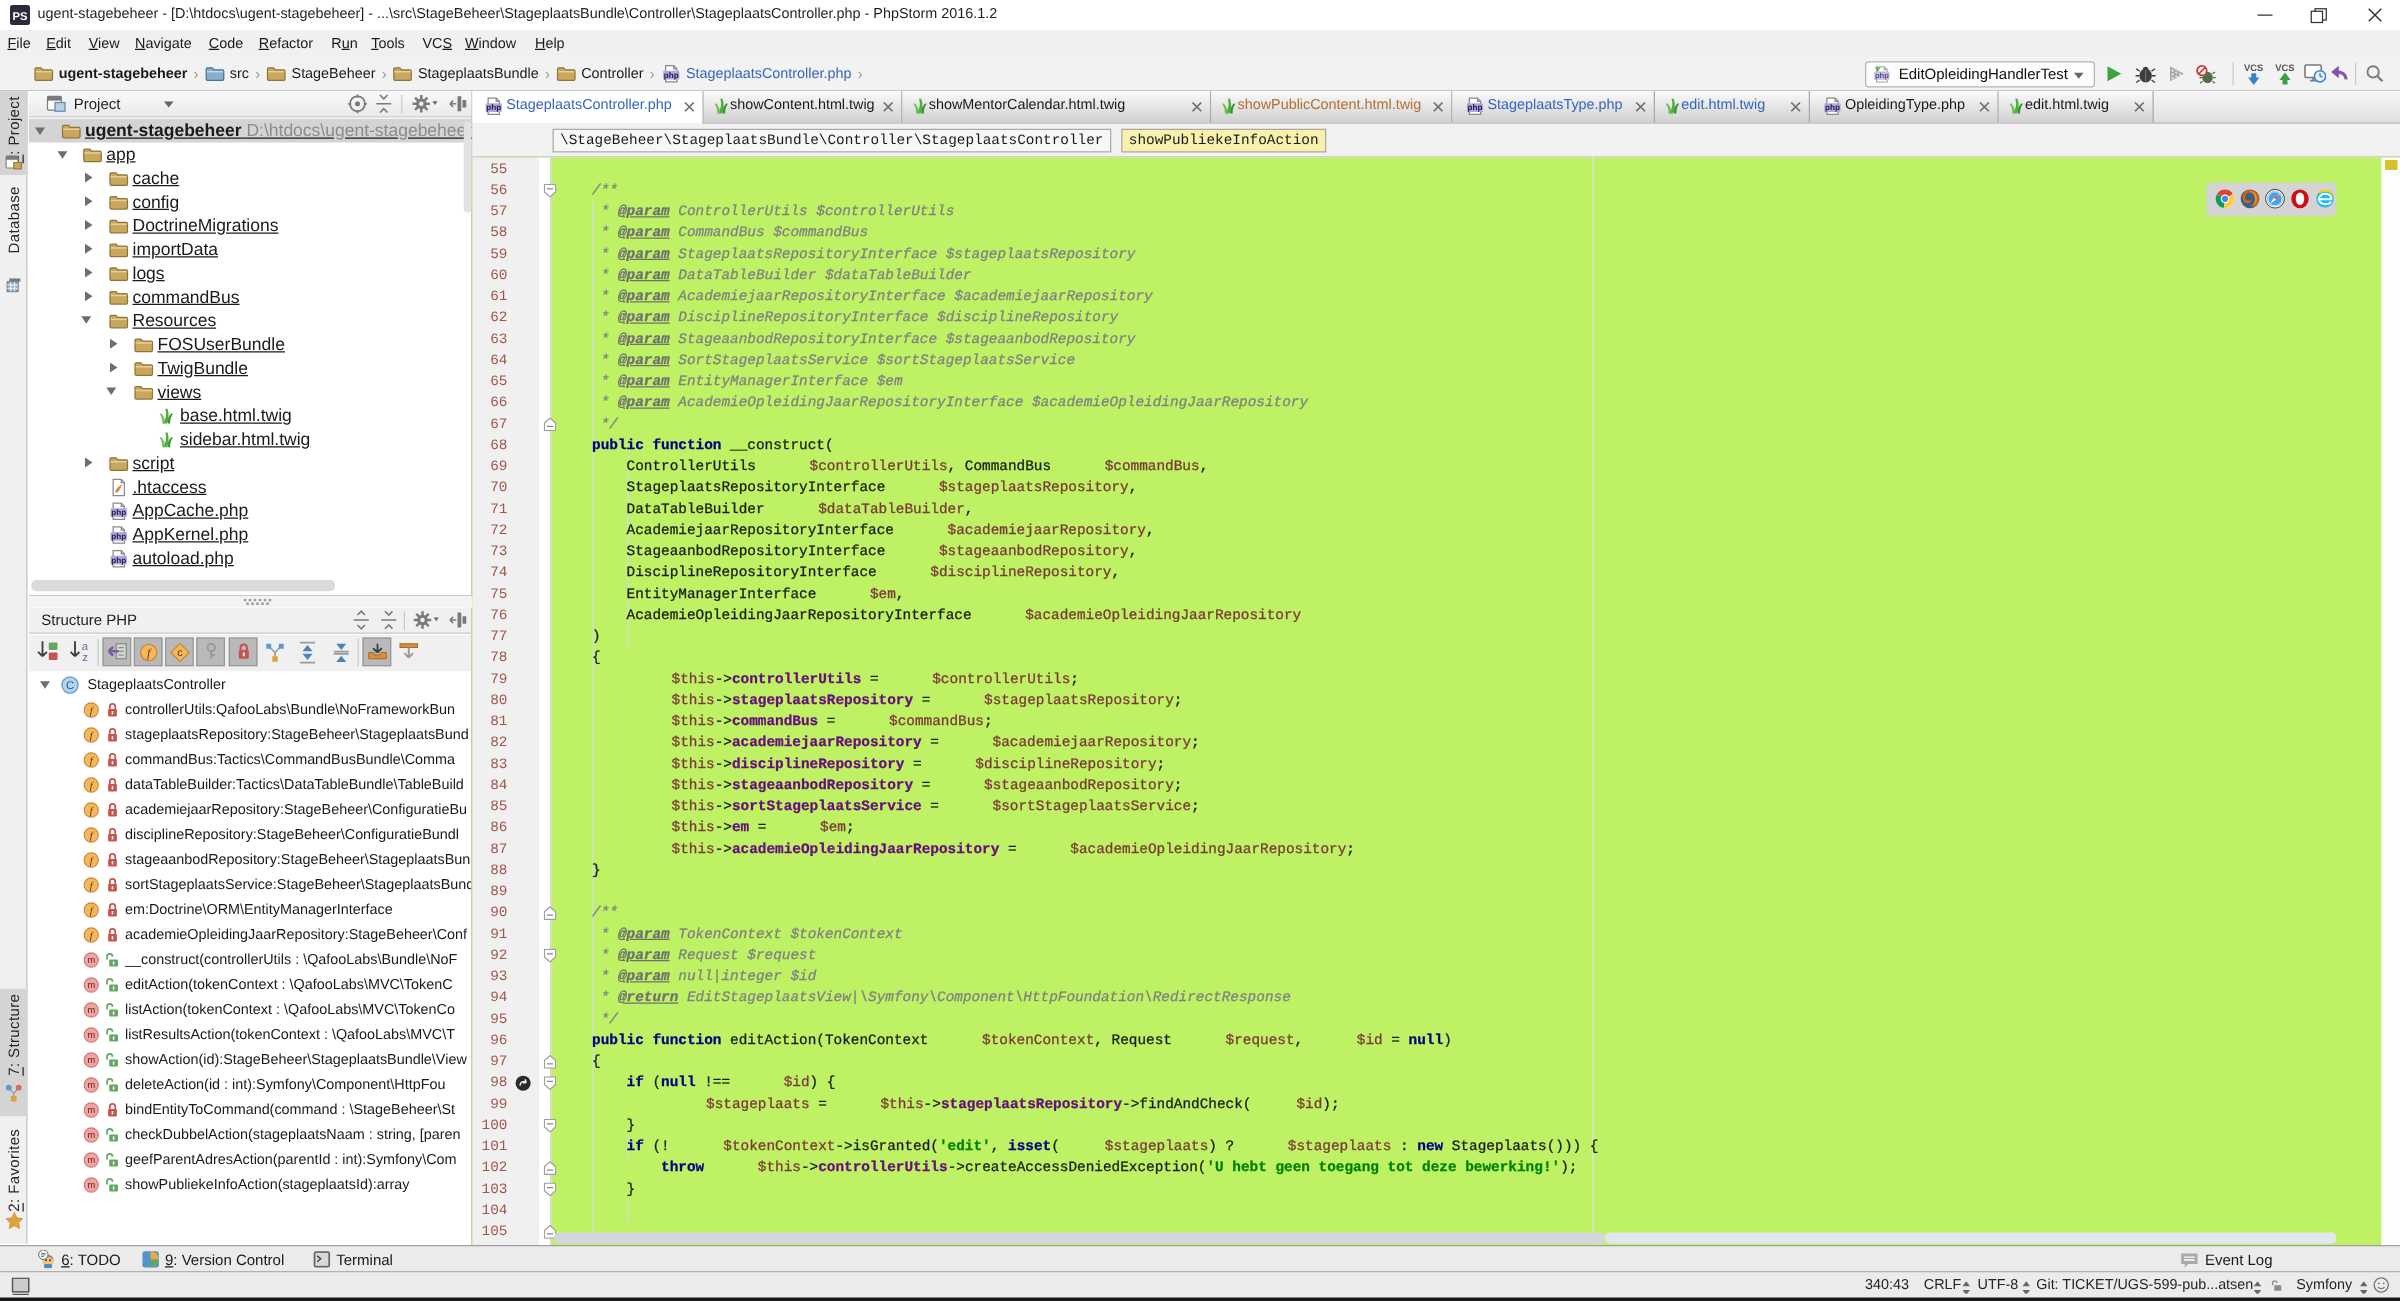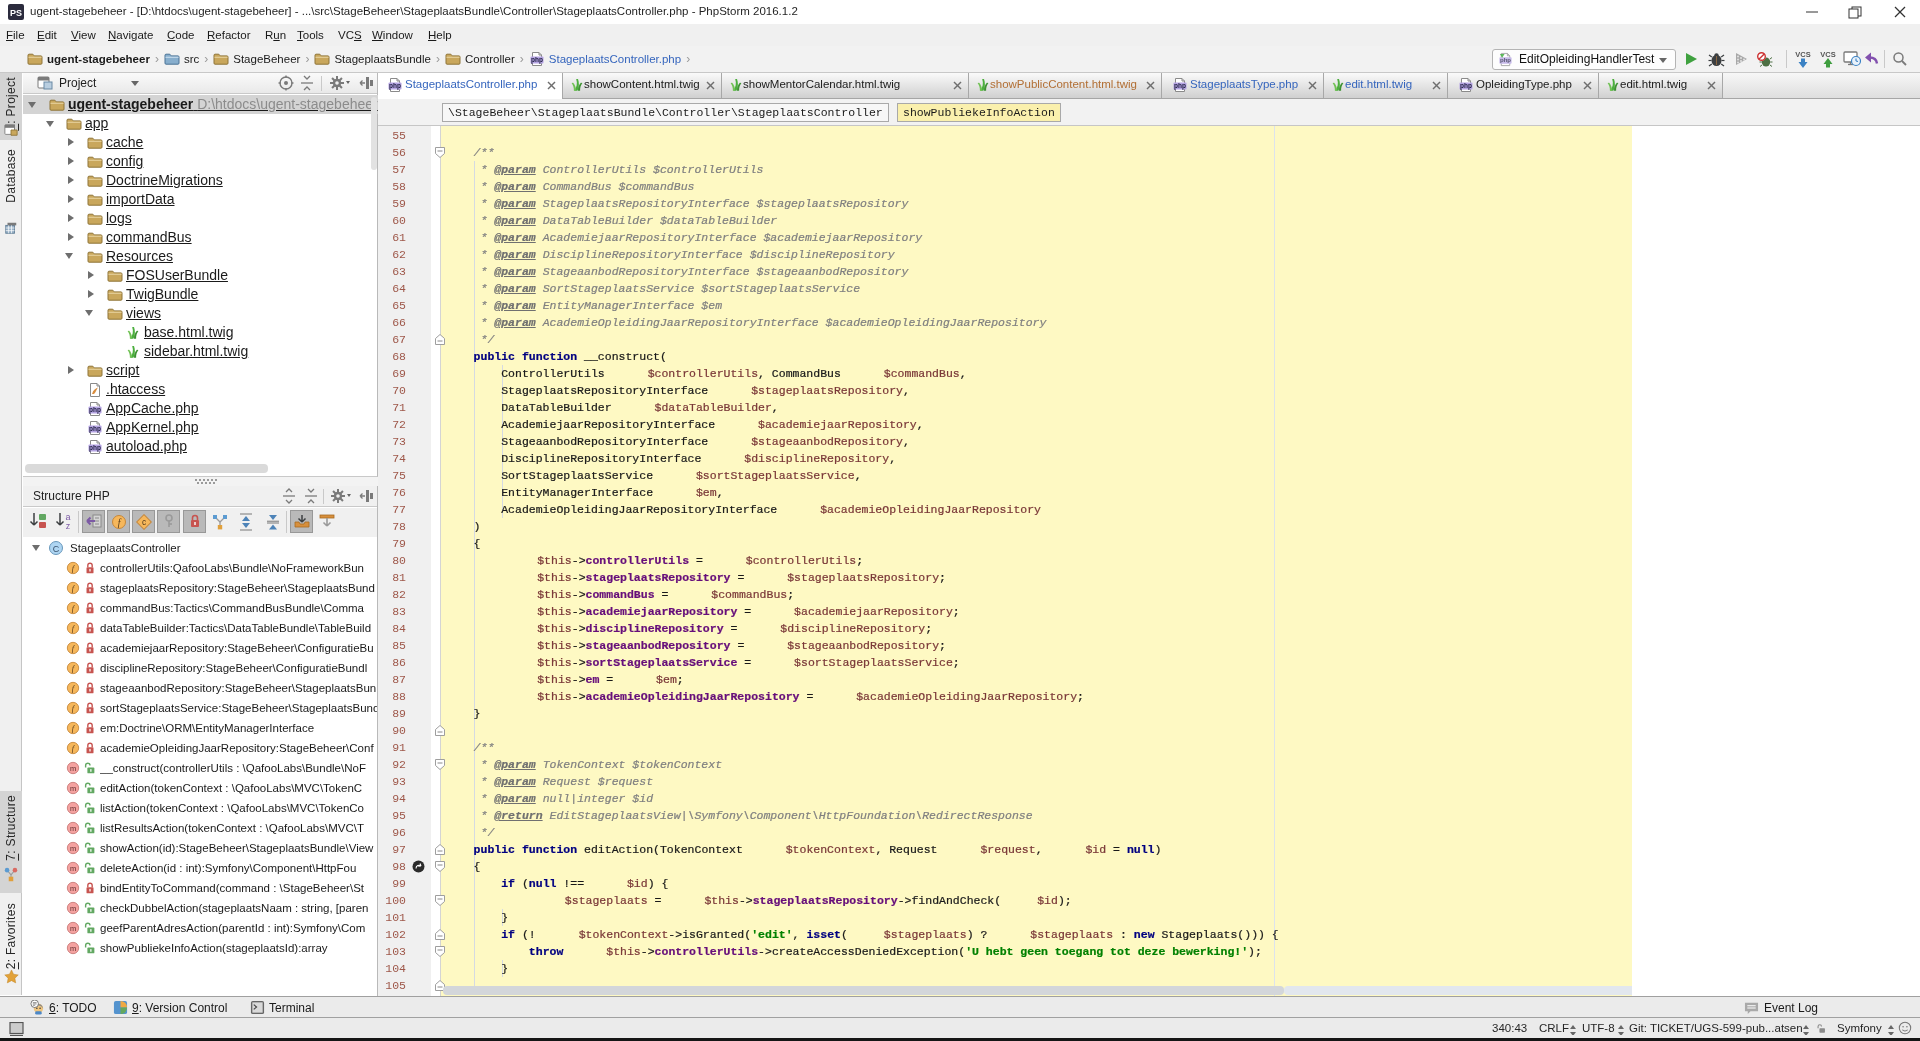--- a/index.html
+++ b/index.html
@@ -34,21 +34,21 @@
   .srow { position:absolute; height:20px; line-height:20px; white-space:pre; overflow:hidden; width:354px; font-size:11.5px; }
 
   
   #tabstrip { left:378px; top:73px; width:1542px; height:26px; background:linear-gradient(#f7f7f7,#dedede); border-bottom:1px solid #a6a6a6; }
   .tab { position:absolute; top:0; height:25px; font-size:11.5px; background:linear-gradient(#fafafa,#d0d0d0); border-right:1px solid #a8a8a8; }
   .tab.active { background:#fff; height:26px; }
 
   #ctxbar { left:378px; top:99px; width:1542px; height:27px; background:#f2f2f2; border-bottom:1px solid #c6c6c6; }
   .ctxbox { position:absolute; top:4px; height:19px; line-height:17px; border:1px solid #a9a9a9; background:#f7f7f7; font-family:"Liberation Mono",monospace; font-size:11.5px; padding:0 5px; }
 
-  #editor { left:378px; top:126px; width:1254px; height:870px; background:#fef9c3; overflow:hidden; }
+  #editor { left:378px; top:126px; width:1542px; height:870px; background:#bef264; overflow:hidden; }
   #gutter { position:absolute; left:0; top:0; width:53px; height:871px; background:#f0f0f0; }
   #foldcol { position:absolute; left:53px; top:0; width:10px; height:871px; background:#fff; border-right:1px solid #d4d4d4; }
   #lnums { position:absolute; left:0; top:1px; width:28px; }
   .ln { height:17px; line-height:17px; text-align:right; color:#9e5749; font-family:"Liberation Mono",monospace; font-size:11.5px; }
   #code { position:absolute; left:68px; top:1px; font-family:"Liberation Mono",monospace; font-size:11.5px; -webkit-text-stroke:0.22px; }
   .cl { height:17px; line-height:17px; white-space:pre; }
   .k { color:#000080; font-weight:bold; }
   .v { color:#7a3838;padding-left:36px; }
   .f { color:#660e7a; font-weight:bold; }
   .s { color:#008000; font-weight:bold; }
@@ -938,21 +938,20 @@
     <div class="cl"><span class="c">     * <span class="dt">@param</span> EntityManagerInterface $em</span></div>
     <div class="cl"><span class="c">     * <span class="dt">@param</span> AcademieOpleidingJaarRepositoryInterface $academieOpleidingJaarRepository</span></div>
     <div class="cl"><span class="c">     */</span></div>
     <div class="cl">    <span class="k">public</span> <span class="k">function</span> __construct(</div>
     <div class="cl">        ControllerUtils <span class="v">$controllerUtils</span>, CommandBus <span class="v">$commandBus</span>,</div>
     <div class="cl">        StageplaatsRepositoryInterface <span class="v">$stageplaatsRepository</span>,</div>
     <div class="cl">        DataTableBuilder <span class="v">$dataTableBuilder</span>,</div>
     <div class="cl">        AcademiejaarRepositoryInterface <span class="v">$academiejaarRepository</span>,</div>
     <div class="cl">        StageaanbodRepositoryInterface <span class="v">$stageaanbodRepository</span>,</div>
     <div class="cl">        DisciplineRepositoryInterface <span class="v">$disciplineRepository</span>,</div>
-    <div class="cl">        SortStageplaatsService <span class="v">$sortStageplaatsService</span>,</div>
     <div class="cl">        EntityManagerInterface <span class="v">$em</span>,</div>
     <div class="cl">        AcademieOpleidingJaarRepositoryInterface <span class="v">$academieOpleidingJaarRepository</span></div>
     <div class="cl">    )</div>
     <div class="cl">    {</div>
     <div class="cl">        <span class="v">$this</span>-&gt;<span class="f">controllerUtils</span> = <span class="v">$controllerUtils</span>;</div>
     <div class="cl">        <span class="v">$this</span>-&gt;<span class="f">stageplaatsRepository</span> = <span class="v">$stageplaatsRepository</span>;</div>
     <div class="cl">        <span class="v">$this</span>-&gt;<span class="f">commandBus</span> = <span class="v">$commandBus</span>;</div>
     <div class="cl">        <span class="v">$this</span>-&gt;<span class="f">academiejaarRepository</span> = <span class="v">$academiejaarRepository</span>;</div>
     <div class="cl">        <span class="v">$this</span>-&gt;<span class="f">disciplineRepository</span> = <span class="v">$disciplineRepository</span>;</div>
     <div class="cl">        <span class="v">$this</span>-&gt;<span class="f">stageaanbodRepository</span> = <span class="v">$stageaanbodRepository</span>;</div>

